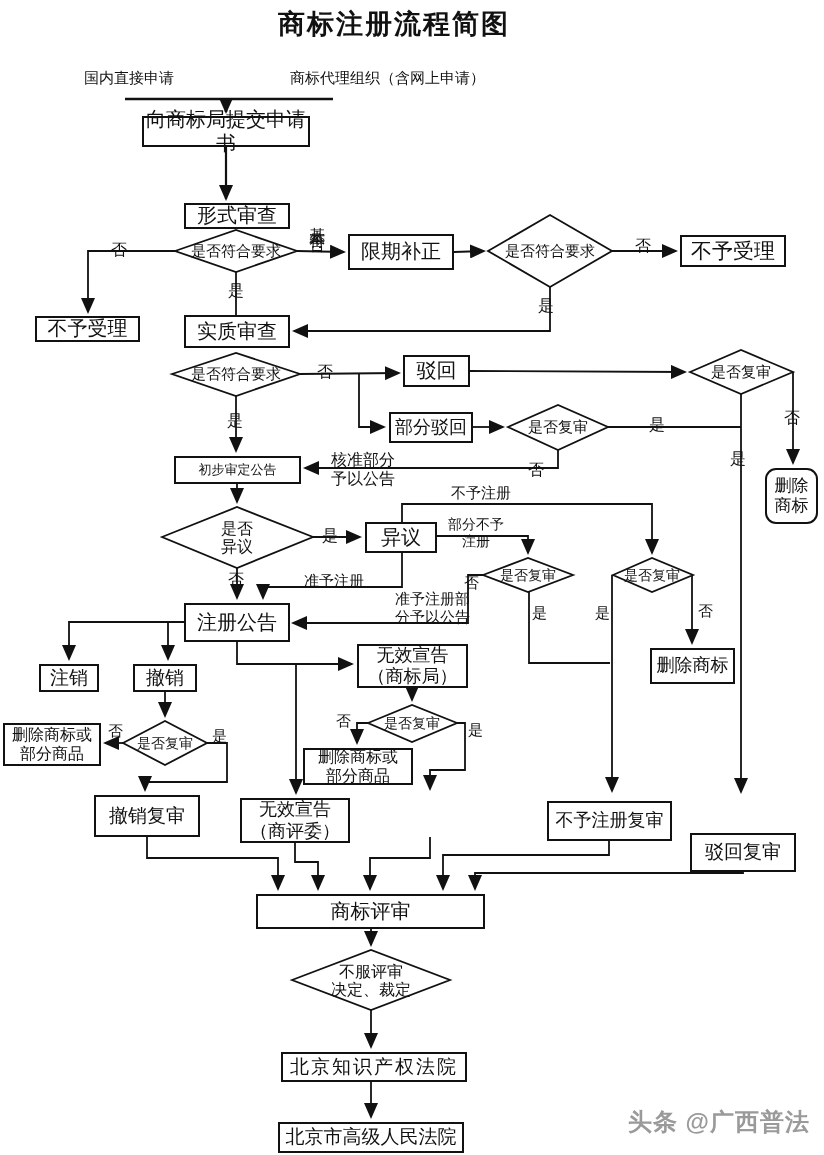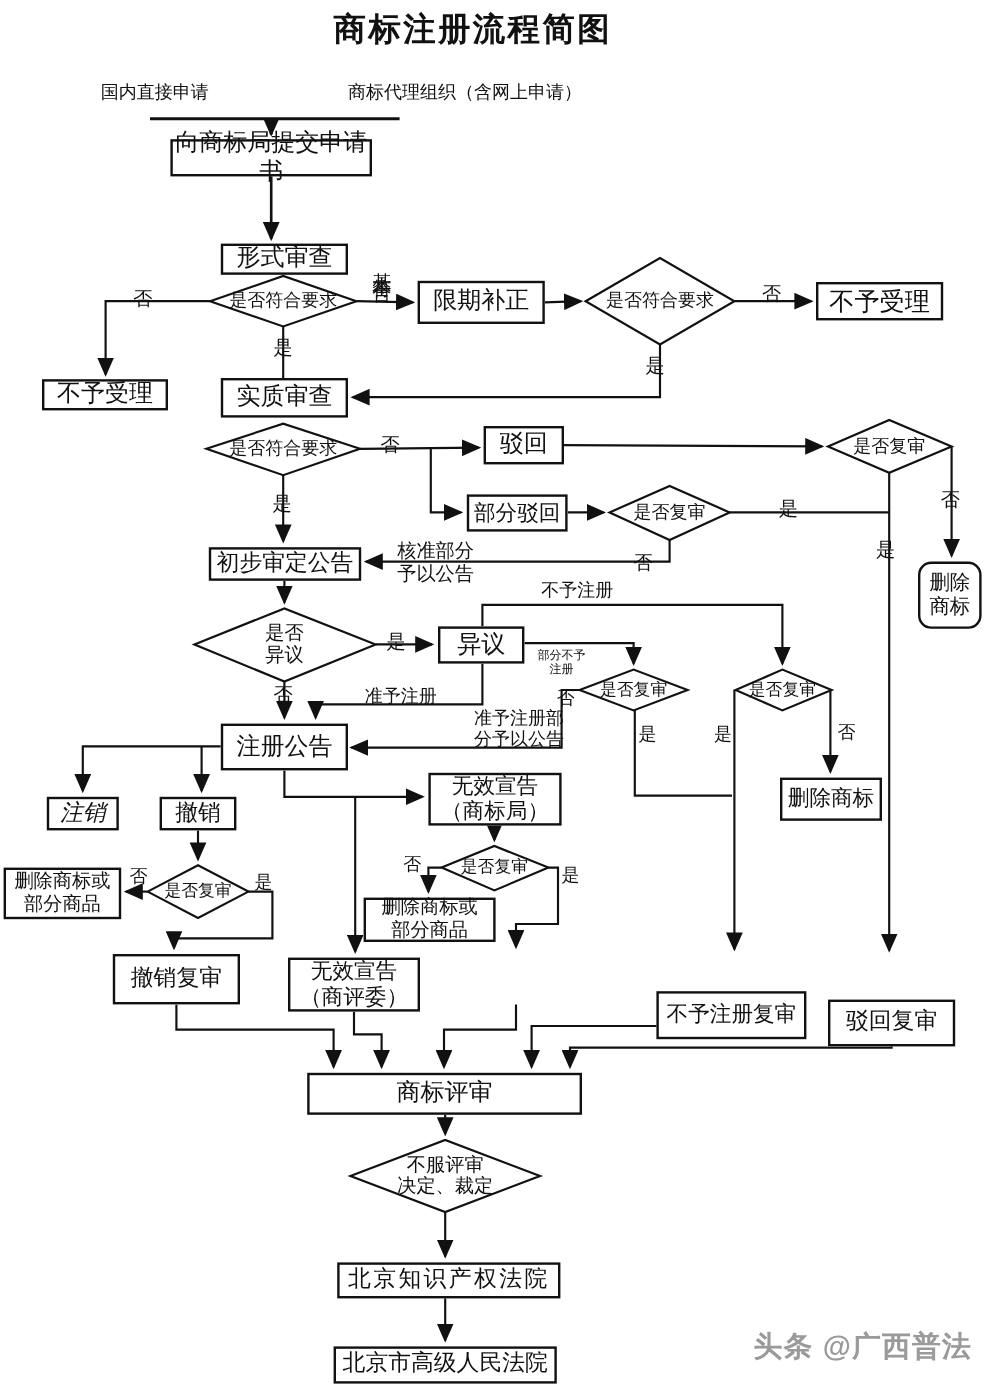--- a/index.html
+++ b/index.html
@@ -101,36 +101,36 @@
   <div class="box" style="left:142px;top:116px;width:168px;height:31px;font-size:20px;">向商标局提交申请书</div>
   <div class="box" style="left:184px;top:203px;width:106px;height:26px;font-size:20px;">形式审查</div>
   <div class="box" style="left:35px;top:316px;width:105px;height:26px;font-size:20px;">不予受理</div>
   <div class="box" style="left:348px;top:234px;width:106px;height:36px;font-size:20px;">限期补正</div>
   <div class="box" style="left:680px;top:235px;width:106px;height:32px;font-size:21px;">不予受理</div>
   <div class="box" style="left:184px;top:315px;width:106px;height:33px;font-size:20px;">实质审查</div>
   <div class="box" style="left:403px;top:355px;width:67px;height:32px;font-size:20px;">驳回</div>
   <div class="box" style="left:389px;top:412px;width:84px;height:31px;font-size:18px;">部分驳回</div>
   <div class="box" style="left:765px;top:468px;width:53px;height:56px;font-size:17px;border-radius:11px;">删除
 商标</div>
-  <div class="box" style="left:174px;top:456px;width:127px;height:28px;font-size:19px;">初步审定公告</div>
+  <div class="box" style="left:174px;top:456px;width:127px;height:28px;font-size:13px;">初步审定公告</div>
   <div class="box" style="left:365px;top:522px;width:72px;height:31px;font-size:20px;">异议</div>
   <div class="box" style="left:184px;top:603px;width:106px;height:39px;font-size:20px;">注册公告</div>
   <div class="box" style="left:650px;top:648px;width:85px;height:36px;font-size:18px;">删除商标</div>
-  <div class="box" style="left:39px;top:664px;width:60px;height:28px;font-size:19px;font-style:italic;">注销</div>
+  <div class="box" style="left:39px;top:664px;width:60px;height:28px;font-size:19px;">注销</div>
   <div class="box" style="left:133px;top:664px;width:64px;height:28px;font-size:19px;">撤销</div>
   <div class="box" style="left:3px;top:723px;width:98px;height:43px;font-size:16px;">删除商标或
 部分商品</div>
   <div class="box" style="left:94px;top:795px;width:106px;height:42px;font-size:19px;">撤销复审</div>
   <div class="box" style="left:357px;top:644px;width:111px;height:44px;font-size:18px;">无效宣告
 （商标局）</div>
   <div class="box" style="left:303px;top:748px;width:110px;height:37px;font-size:16px;">删除商标或
 部分商品</div>
   <div class="box" style="left:240px;top:798px;width:110px;height:45px;font-size:18px;">无效宣告
 （商评委）</div>
-  <div class="box" style="left:547px;top:826px;width:125px;height:40px;font-size:18px;">不予注册复审</div>
+  <div class="box" style="left:547px;top:801px;width:125px;height:40px;font-size:18px;">不予注册复审</div>
   <div class="box" style="left:690px;top:797px;width:106px;height:39px;font-size:19px;margin-top:36px;">驳回复审</div>
   <div class="box" style="left:256px;top:894px;width:229px;height:35px;font-size:20px;">商标评审</div>
   <div class="box" style="left:281px;top:1052px;width:186px;height:30px;font-size:19px;letter-spacing:2px;">北京知识产权法院</div>
   <div class="box" style="left:278px;top:1122px;width:186px;height:31px;font-size:19px;">北京市高级人民法院</div>
 
   <div class="dlabel" style="left:236px;top:252px;font-size:15px;">是否符合要求</div>
   <div class="dlabel" style="left:550px;top:252px;font-size:15px;">是否符合要求</div>
   <div class="dlabel" style="left:236px;top:375px;font-size:15px;">是否符合要求</div>
   <div class="dlabel" style="left:741px;top:373px;font-size:15px;">是否复审</div>
   <div class="dlabel" style="left:558px;top:428px;font-size:15px;">是否复审</div>
@@ -152,21 +152,21 @@
   <div class="lbl" style="left:227px;top:411px;font-size:16px;">是</div>
   <div class="lbl" style="left:784px;top:408px;font-size:16px;">否</div>
   <div class="lbl" style="left:730px;top:449px;font-size:16px;">是</div>
   <div class="lbl" style="left:649px;top:415px;font-size:16px;">是</div>
   <div class="lbl" style="left:528px;top:460px;font-size:16px;">否</div>
   <div class="lbl" style="left:331px;top:450px;font-size:16px;">核准部分
 予以公告</div>
   <div class="lbl" style="left:451px;top:484px;font-size:15px;">不予注册</div>
   <div class="lbl" style="left:322px;top:526px;font-size:16px;">是</div>
   <div class="lbl" style="left:228px;top:570px;font-size:16px;">否</div>
-  <div class="lbl" style="left:448px;top:517px;font-size:10px;margin-top:24px;">部分不予
+  <div class="lbl" style="left:448px;top:517px;font-size:14px;">部分不予
 注册</div>
   <div class="lbl" style="left:304px;top:572px;font-size:15px;">准予注册</div>
   <div class="lbl" style="left:395px;top:590px;font-size:15px;text-align:left;">准予注册部
 分予以公告</div>
   <div class="lbl" style="left:464px;top:574px;font-size:15px;">否</div>
   <div class="lbl" style="left:532px;top:604px;font-size:15px;">是</div>
   <div class="lbl" style="left:595px;top:604px;font-size:15px;">是</div>
   <div class="lbl" style="left:698px;top:602px;font-size:15px;">否</div>
   <div class="lbl" style="left:108px;top:722px;font-size:15px;">否</div>
   <div class="lbl" style="left:212px;top:727px;font-size:15px;">是</div>

